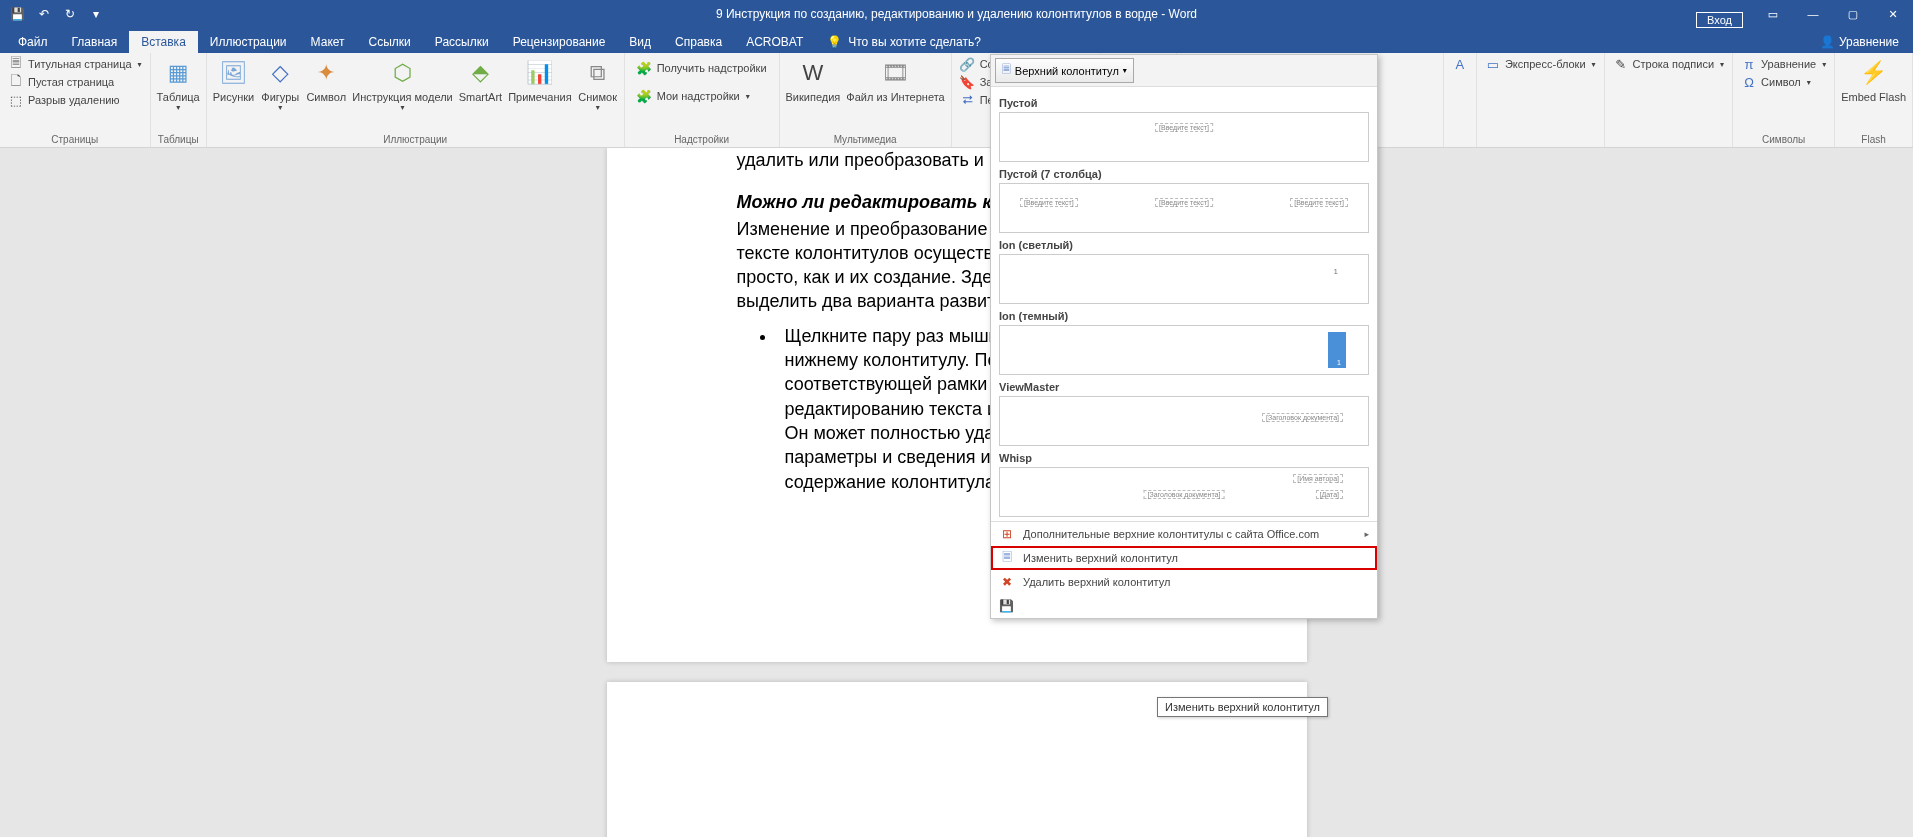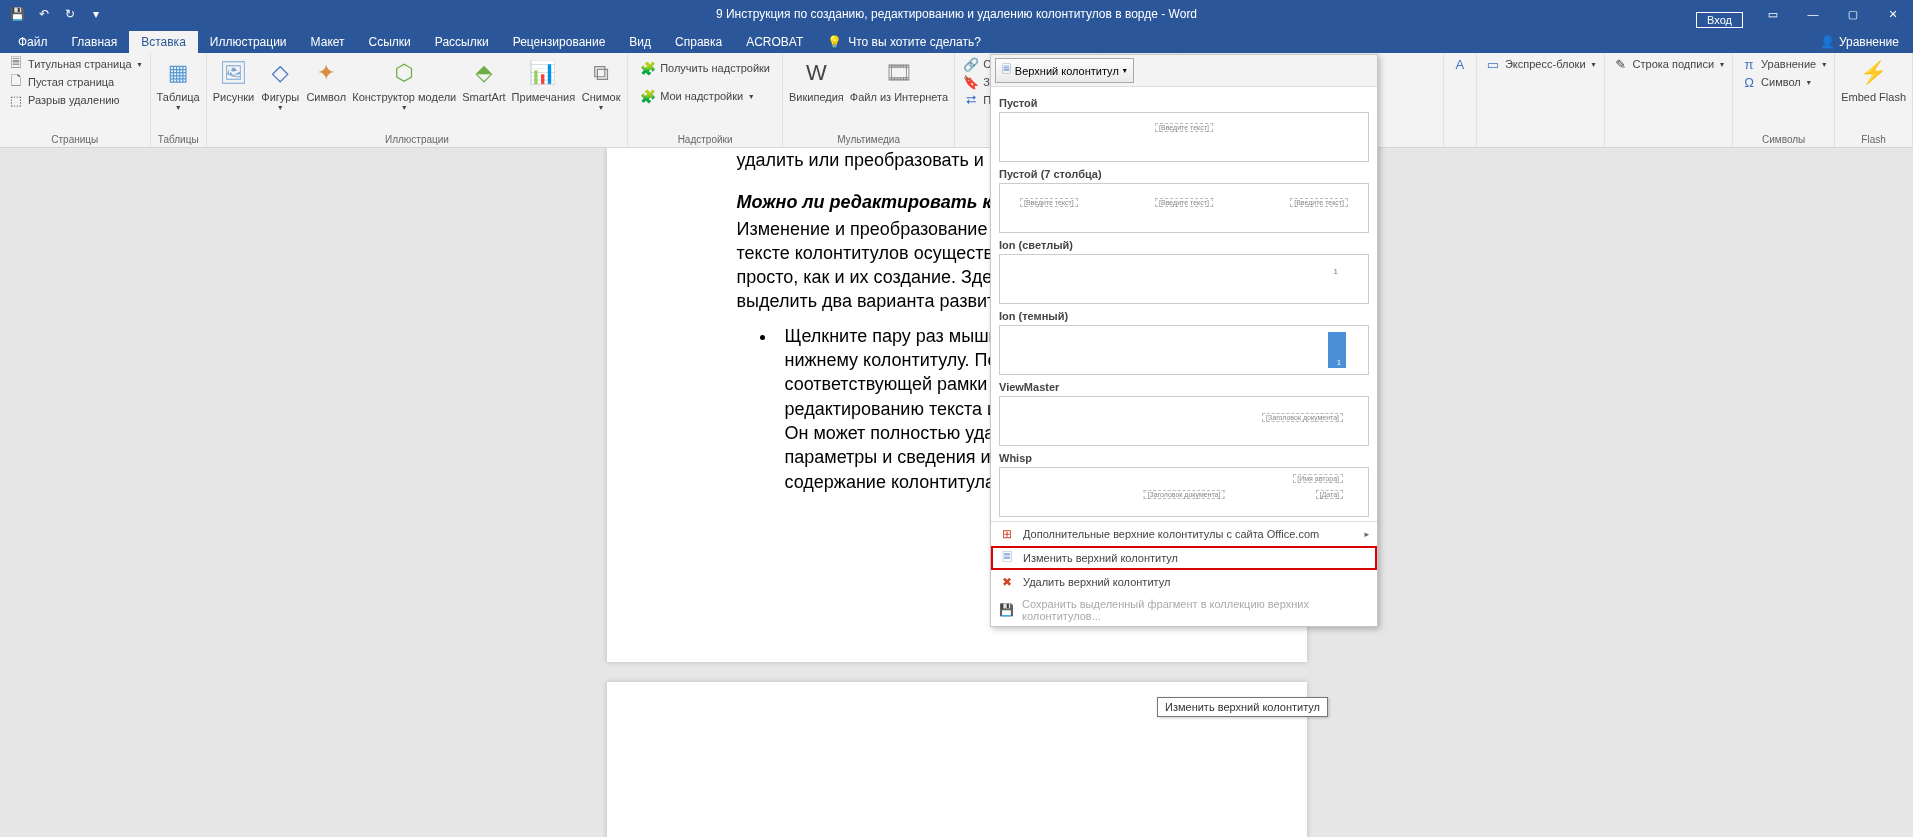--- a/index.html
+++ b/index.html
@@ -146,21 +146,21 @@
           <span class="icon-lg" style="color:#4472c4">◇</span>
           <span>Фигуры</span>
           <span style="font-size:8px">▾</span>
         </div>
       <div class="ribbon-btn-v">
           <span class="icon-lg" style="color:#d98b3e">✦</span>
           <span>Символ</span>
         </div>
       <div class="ribbon-btn-v">
           <span class="icon-lg" style="color:#70ad47">⬡</span>
-          <span>Конструктор модели</span>
+          <span>Инструкция модели</span>
           <span style="font-size:8px">▾</span>
         </div>
       <div class="ribbon-btn-v">
           <span class="icon-lg" style="color:#70ad47">⬘</span>
           <span>SmartArt</span>
         </div>
       <div class="ribbon-btn-v">
           <span class="icon-lg" style="color:#4472c4">📊</span>
           <span>Примечания</span>
         </div>
@@ -355,18 +355,17 @@
     <div class="hd-menu-item highlighted">
       <span class="hd-menu-icon" style="color:#4472c4">🗏</span>
       <span>Изменить верхний колонтитул</span>
     </div>
     <div class="hd-menu-item">
       <span class="hd-menu-icon" style="color:#d04727">✖</span>
       <span>Удалить верхний колонтитул</span>
     </div>
     <div class="hd-menu-item disabled">
       <span class="hd-menu-icon">💾</span>
-      <span>Сохранить выделенный фрагмент в коллекцию верхних колонтитулов...</span>
     </div>
   </div>
 </div>
 
 <div class="tooltip" style="top:697px;left:1157px;">Изменить верхний колонтитул</div>
 
 </body></html>

